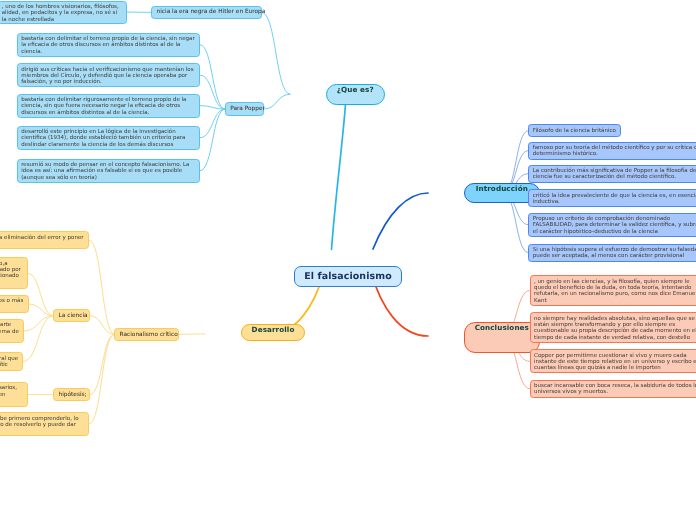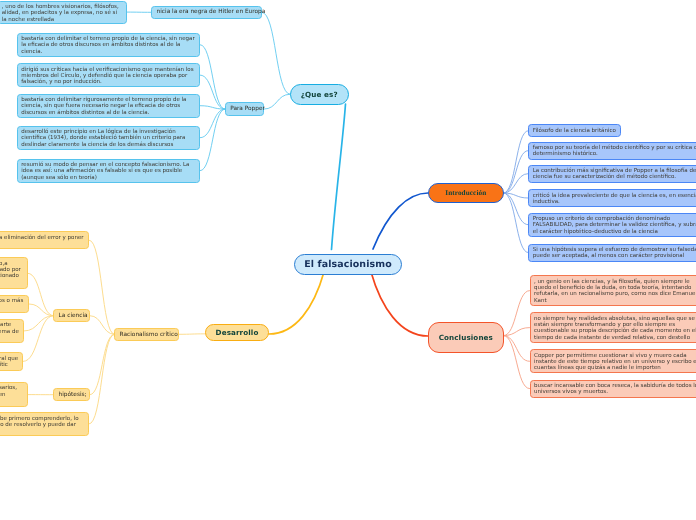--- a/index.html
+++ b/index.html
@@ -18,23 +18,23 @@
   .leaf.og{background:#fddf98;border-color:#fbcb57;}
   .leaf.sa{background:#fbcbb8;border-color:#f4764e;}
 
   .mid{font-size:5.8px;line-height:6.4px;border-radius:3.4px;padding:2.8px 4.2px;
        color:#2e2b22;white-space:nowrap;text-align:center;}
   .mid.cy{background:#a7ddf6;border-color:#56c3ed;}
   .mid.og{background:#fddf98;border-color:#fbcb57;}
 
   .branch{font-size:7.2px;font-weight:bold;border-radius:11px;border-width:1.5px;
           color:#13453b;letter-spacing:0.1px;white-space:nowrap;text-align:center;
-          display:flex;align-items:center;justify-content:center;}
+          display:flex;justify-content:center;margin-left:36px;}
   .branch.cy{background:#b3e3f8;border-color:#17ade2;}
-  .branch.bl{background:#f97316;border-color:#1d60d1;font-family:Liberation Serif, serif;}
+  .branch.bl{background:#7dd3fc;border-color:#1d60d1;}
   .branch.og{background:#fddf98;border-color:#f9ad12;}
   .branch.sa{background:#fbcbb8;border-color:#f4542a;}
 
   .root{font-size:9.45px;font-weight:bold;border-radius:11px;border-width:1.4px;
         background:#cfeafc;border-color:#2b7ed3;color:#17315c;letter-spacing:0.1px;
         white-space:nowrap;display:flex;align-items:center;justify-content:center;}
 </style>
 </head>
 <body>
 <div id="stage">
@@ -66,21 +66,21 @@
       <path d="M 114.4 334.29999999999995 C 101.712 334.29999999999995, 102.688 315.7, 90 315.7" fill="none" stroke="#fcd882" stroke-width="0.9" stroke-linecap="round"></path>
       <path d="M 53.4 315.7 C 40.14 315.7, 41.160000000000004 273.3, 27.900000000000006 273.3" fill="none" stroke="#fcd882" stroke-width="0.9" stroke-linecap="round"></path>
       <path d="M 53.4 315.7 C 40.86800000000001 315.7, 41.83200000000001 304, 29.30000000000001 304" fill="none" stroke="#fcd882" stroke-width="0.9" stroke-linecap="round"></path>
       <path d="M 53.4 315.7 C 38.00799999999999 315.7, 39.19199999999999 331, 23.799999999999983 331" fill="none" stroke="#fcd882" stroke-width="0.9" stroke-linecap="round"></path>
       <path d="M 53.4 315.7 C 37.69599999999999 315.7, 38.903999999999996 361.4, 23.19999999999999 361.4" fill="none" stroke="#fcd882" stroke-width="0.9" stroke-linecap="round"></path>
       <path d="M 114.4 334.29999999999995 C 101.712 334.29999999999995, 102.688 394.7, 90 394.7" fill="none" stroke="#fcd882" stroke-width="0.9" stroke-linecap="round"></path>
       <path d="M 53.4 394.7 C 40.08800000000001 394.7, 41.11200000000001 394.6, 27.80000000000001 394.6" fill="none" stroke="#fcd882" stroke-width="0.9" stroke-linecap="round"></path>
       <path d="M 114.4 334.29999999999995 C 101.244 334.29999999999995, 102.256 424, 89.10000000000001 424" fill="none" stroke="#fcd882" stroke-width="0.9" stroke-linecap="round"></path>
     </svg>
   <div id="nodes">
-      <div class="node root" style="left: 294px; top: 254px; width: 108px; height: 21px;">
+      <div class="node root" style="left: 294px; top: 266px; width: 108px; height: 21px; border-radius: 7px;">
         <span class="t">El falsacionismo</span>
       </div>
       <div class="node branch cy" style="left: 290px; top: 84px; width: 58.5px; height: 20.5px;">
         <span class="t">¿Que es?</span>
       </div>
       <div class="node mid cy" style="left: 151.4px; top: 5.6px; width: 110.5px; height: 13.4px;">
         <span class="t">nicia la era negra de Hitler en Europa</span>
       </div>
       <div class="node leaf cy" style="left: -2.9px; top: 0.6px; width: 129.6px; height: 23px;">
         <span class="t">, uno de los hombres visionarios, filósofos, alidad, en pedacitos y la expresa, no sé si la noche estrellada</span>

